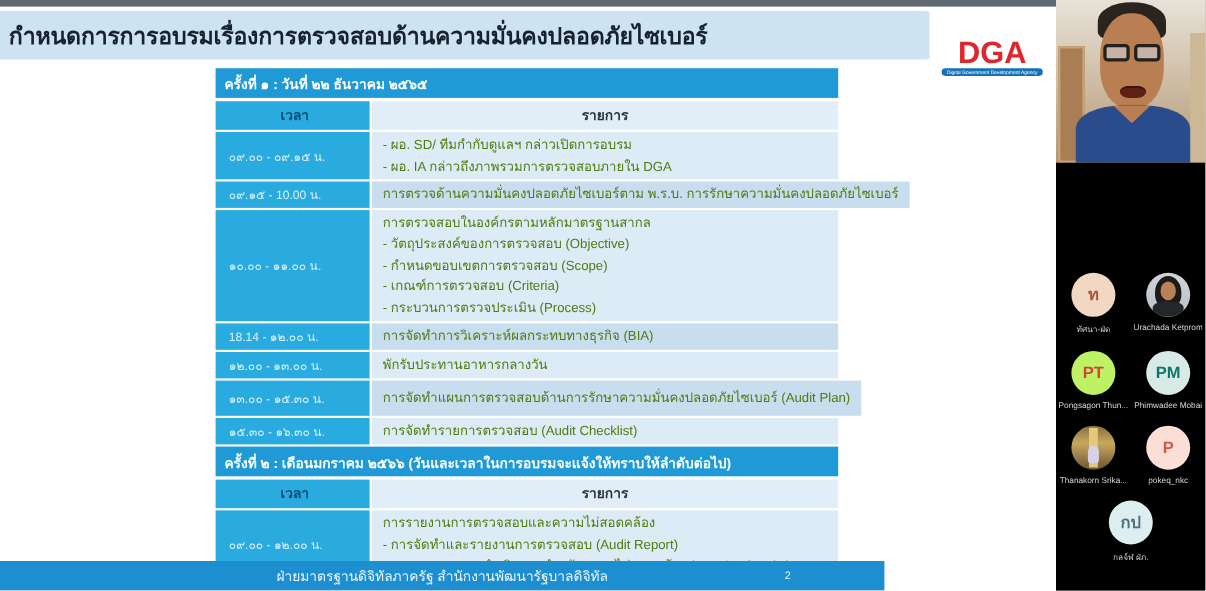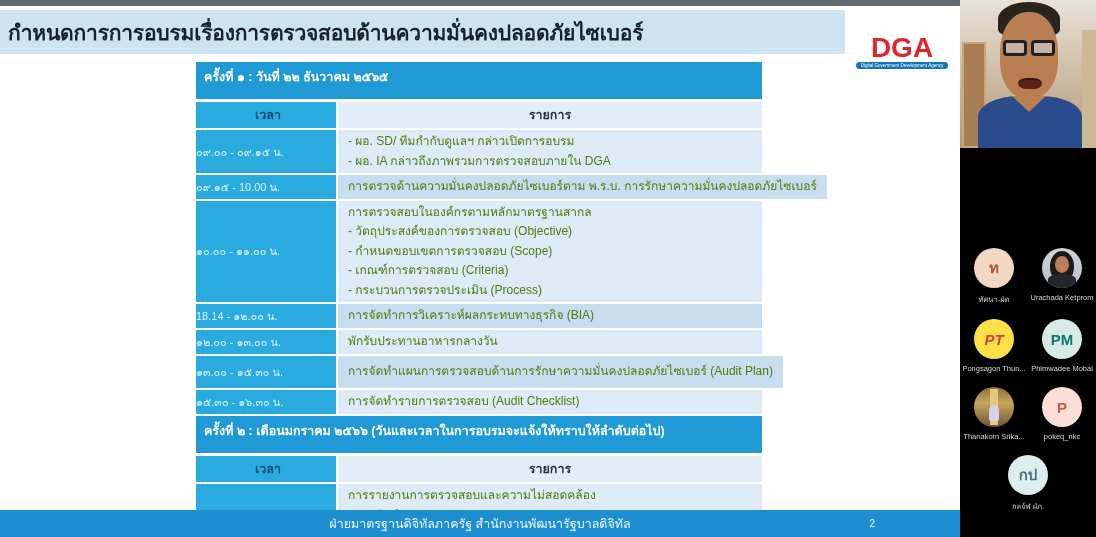--- a/index.html
+++ b/index.html
@@ -16,35 +16,35 @@
 
   .dga-logo { position:absolute; left:845px; top:8px; width:114px; height:48px; background:#ffffff;
     display:flex; flex-direction:column; align-items:center; justify-content:center; }
   .dga-text { color:#e0262d; font-size:28px; font-weight:bold; line-height:26px; letter-spacing:0;margin-top:40px; }
   .dga-pill { background:#1472b9; color:#ffffff; font-size:4.5px; border-radius:5px;
     padding:1px 5px; margin-top:1px; white-space:nowrap; }
 
   
   .schedule { position:absolute; left:196px; top:62px; width:566px; }
   .sec-header { background:#1f9ad6; color:#ffffff; font-weight:bold; font-size:12.5px;
-    padding:5px 8px 12px 8px; margin-bottom:3px; }
+    padding:5px 8px 2px 8px; margin-bottom:3px; }
   .t-row { display:flex; margin-bottom:2px; }
   .t-time { width:140px; flex:0 0 140px; background:#29abe0; color:#d9f2fc; font-size:11px;
-    display:flex; align-items:center; margin-right:2px; }
+    display:flex; align-items:center; padding-left:12px; margin-right:2px; }
   .t-row.head .t-time { color:#0d4a74; font-weight:bold; font-size:12.5px; justify-content:center; padding-left:4px; }
   .t-item { flex:1; background:#dcebf5; color:#4d7c0f; font-size:12px; padding:2px 10px; }
   .t-item .line { line-height:19.5px; white-space:nowrap; overflow:hidden; }
   .t-row.head .t-item { background:#e2eef7; color:#28323c; font-weight:bold; font-size:12.5px;
     display:flex; align-items:center; justify-content:center; padding:3px 0; }
   .t-row.alt .t-item { background:#c8ddee; }
   .t-row.single .t-item { display:flex; flex-direction:column; justify-content:center; min-height:24px; }
   .t-row.tall .t-item { min-height:32px; }
 
   
-  .slide-footer { position:absolute; left:0; top:510px; width:960px; height:27px; background:#1d8fd1;
+  .slide-footer { position:absolute; left:0; top:510px; width:804px; height:27px; background:#1d8fd1;
     display:flex; align-items:center; justify-content:center; }
   .slide-footer .f-text { color:#eaf6fd; font-size:12.5px; }
   .slide-footer .f-page { position:absolute; right:85px; color:#eaf6fd; font-size:10px; }
 
   
   .video-panel { position:absolute; left:960px; top:0; width:136px; height:537px; background:#000; }
   .main-video { position:relative; width:136px; height:148px; overflow:hidden; cursor:pointer;
     background:linear-gradient(180deg,#e8e2d8 0%, #d6c8b4 35%, #c4ae92 70%, #b29878 100%); }
   .mv-door { position:absolute; left:2px; top:42px; width:24px; height:106px; background:#a97e55; border:2px solid #c9a678; }
   .mv-wall-r { position:absolute; right:0; top:30px; width:14px; height:118px; background:#cdb896; }
@@ -186,21 +186,21 @@
         </div>
         <div class="p-tile">
           <div class="p-avatar ph-woman">
             <div class="hair"></div>
             <div class="face"></div>
             <div class="suit"></div>
           </div>
           <div class="p-name">Urachada Ketprom</div>
         </div>
         <div class="p-tile">
-          <div class="p-avatar" style="background: #fde047; color: rgb(207, 70, 56); font-style: italic;">PT</div>
+          <div class="p-avatar" style="background: #bef264; color: rgb(207, 70, 56);">PT</div>
           <div class="p-name">Pongsagon Thun...</div>
         </div>
         <div class="p-tile">
           <div class="p-avatar" style="background: rgb(215, 234, 230); color: #0f766e;">PM</div>
           <div class="p-name">Phimwadee Mobai</div>
         </div>
         <div class="p-tile">
           <div class="p-avatar ph-temple">
             <div class="pillar"></div>
             <div class="person"></div>

